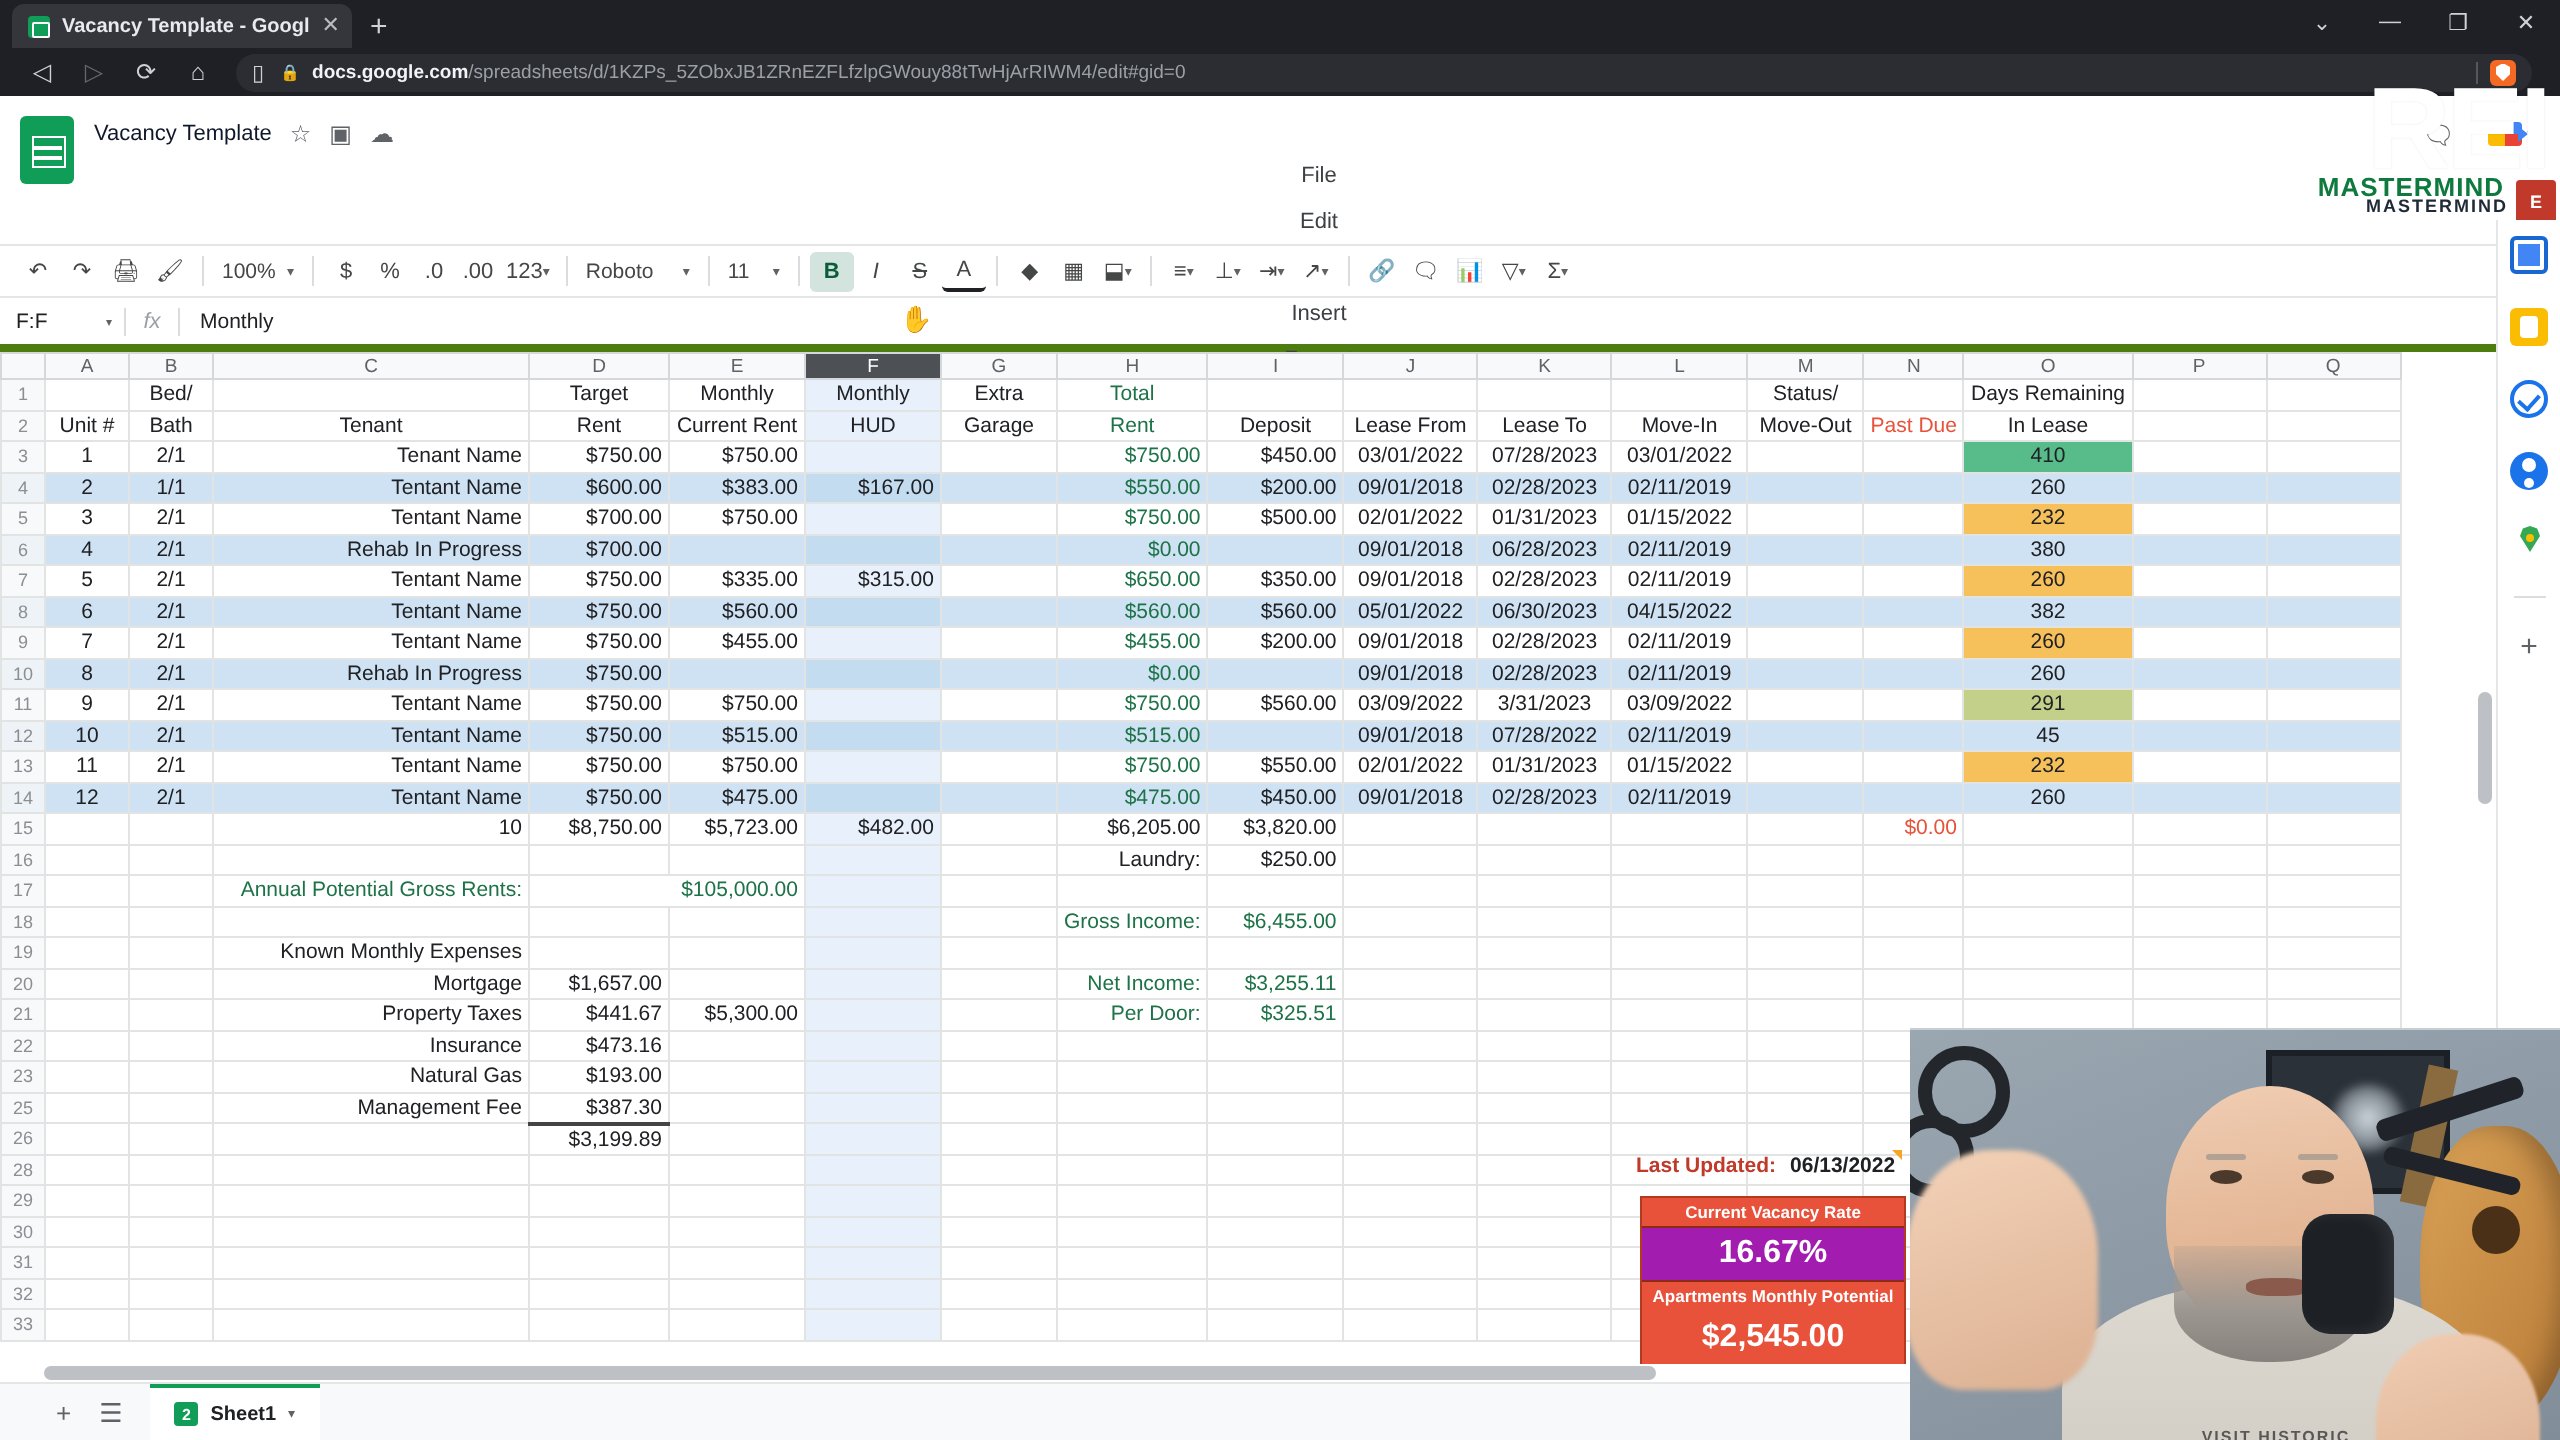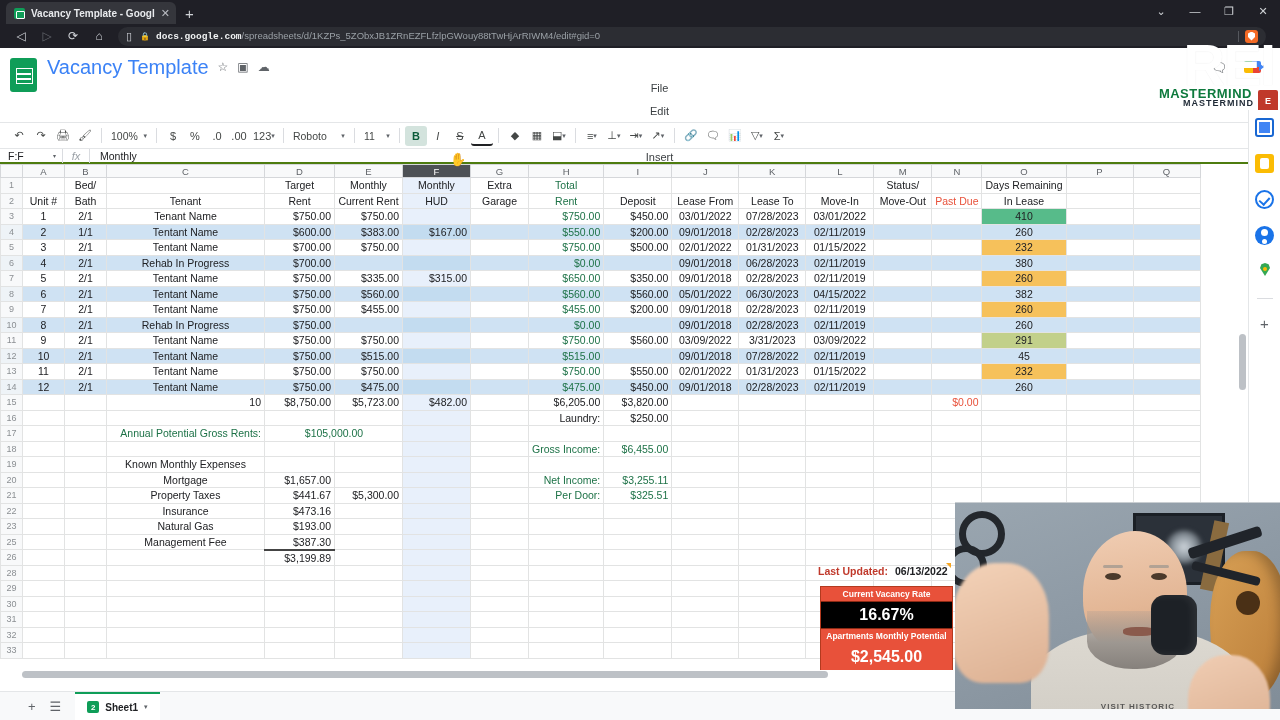--- a/index.html
+++ b/index.html
@@ -46,21 +46,21 @@
     width:26px; height:22px; display:flex; align-items:center; justify-content:center;
     color:#cdd0d5; font-size:12px; cursor:pointer;
   }
   .navbtn.dim { color:#63666c; }
   #omnibox {
     flex:1; height:19px; background:#2c2d33; border-radius:10px; margin:0 6px;
     display:flex; align-items:center; padding:0 8px; gap:6px; position:relative;
   }
   #omnibox .lock { font-size:8px; color:#b9bcc2; }
   #url { font-size:9.5px; color:#cfd2d6; white-space:nowrap; overflow:hidden; }
-  #url .host { color:#f1f3f4; font-weight:600;font-family:Liberation Mono, monospace; }
+  #url .host { color:#f1f3f4; font-weight:600; }
   #url .path { color:#9aa0a6; }
   #bookmark-icon { color:#cdd0d5; font-size:11px; cursor:pointer; margin-right:2px;}
   #ext-shield {
     width:13px;height:13px;border-radius:3px;background:#f46a25;position:relative;flex:none;cursor:pointer;
   }
   #ext-shield::after{content:"";position:absolute;left:3px;top:2px;width:7px;height:9px;background:#fff;
     clip-path:polygon(50% 0,100% 22%,100% 62%,50% 100%,0 62%,0 22%);}
   .omnidivider{width:1px;height:11px;background:#55575d;}
 
   
@@ -71,21 +71,21 @@
   }
   #sheets-logo::after{
     content:"";position:absolute;left:6px;top:10px;width:15px;height:14px;border:1.5px solid #fff;
   }
   #sheets-logo::before{
     content:"";position:absolute;left:6px;top:15px;width:15px;height:1.5px;background:#fff;z-index:2;
     box-shadow:0 5px 0 #fff;
   }
   #title-block { margin-left:10px; flex:1; }
   #doc-title-row { display:flex; align-items:center; gap:9px; height:22px;}
-  #doc-title { font-size:20px; color:#3b82f6; white-space:nowrap; }
+  #doc-title { font-size:11px; color:#0f172a; white-space:nowrap; }
   .title-icon { font-size:12px; color:#5f6368; cursor:pointer; }
   #menubar { display:flex; align-items:center; gap:11px; margin-top:4px; height:16px;flex-direction:column;}
   .menu-item { font-size:11px; color:#3c4043; cursor:pointer; white-space:nowrap; }
   #lastedit { font-size:10.5px; color:#5f6368; text-decoration:underline; margin-left:10px; white-space:nowrap;}
 
   #header-right { position:absolute; right:8px; top:10px; display:flex; align-items:center; gap:12px; }
   .hr-icon { color:#5f6368; font-size:13px; cursor:pointer; }
   #meet-chip {
     display:flex;align-items:center;gap:2px;padding:3px 5px;border-radius:4px;cursor:pointer;
   }
@@ -130,22 +130,22 @@
         font-size:11px; color:#444746; cursor:pointer; border-radius:3px; padding:0 3px;}
   .tb.bold-active{ background:#d3e3dd; color:#0b5c3a; font-weight:bold;}
   .tbsep{ width:1px; height:15px; background:#dadce0; margin:0 5px; }
   .tbzoom{ width:44px; font-size:10.5px; justify-content:space-between; padding:0 4px;}
   .tbfont{ width:60px; font-size:10.5px; justify-content:space-between; padding:0 4px;}
   .tbsize{ width:34px; font-size:10.5px; justify-content:space-between; padding:0 4px;}
   #collapse-toolbar{ position:absolute; right:10px; font-size:10px; color:#444746; cursor:pointer;}
 
   
   #formulabar {
-    height:16px; display:flex; align-items:center; border-top:1px solid #e4e6e8;
-    border-bottom:2px solid #4d7c0f; background:#fff; font-size:10.5px;
+    height:28px; display:flex; align-items:center; border-top:1px solid #e4e6e8;
+    border-bottom:4px solid #4d7c0f; background:#fff; font-size:10.5px;
   }
   #namebox { width:62px; padding-left:8px; color:#202124; display:flex; align-items:center; justify-content:space-between; padding-right:6px;}
   #namebox .caret{font-size:6px;}
   .fbsep{ width:1px; height:14px; background:#dadce0; }
   #fx { width:26px; text-align:center; color:#9aa0a6; font-style:italic; font-size:11px;}
   #formula-input { flex:1; padding-left:10px; color:#202124; }
 
   
   #gridwrap { position:relative; height:545px; background:#fff; overflow:hidden; }
   table#grid { border-collapse:collapse; table-layout:fixed; font-size:10.5px; color:#202124; }
@@ -153,40 +153,40 @@
      white-space:nowrap; font-weight:normal; }
   
   #grid thead th { background:#f8f9fa; color:#5f6368; text-align:center; font-size:9.5px; height:13px; border-color:#d5d7da;}
   #grid thead th.selected-col { background:#4d5156; color:#fff; }
   td.rowhdr, th.rowhdr { background:#f8f9fa; color:#8b8f93; text-align:center; font-size:9px; width:22px; border-color:#e2e3e3;}
   td.rowhdr.band { background:#eef3f7; }
   th.corner{ width:22px; background:#f8f9fa; }
 
   .r  { text-align:right; }
   .c  { text-align:center; }
-  .l  { text-align:center; }
+  .l  { text-align:right; }
   .b  { font-weight:bold; }
   .green { color:#1d7247; }
   .red { color:#e8513a; }
   .band td { background:#cfe2f3; }
   .colF { background:#e8f0fb; border-left:2px solid #5b9bd5; border-right:2px solid #5b9bd5; }
   .band .colF { background:#c3dcf0; }
   .gbad { background:#e06666; }
   .gok  { background:#f6c15b; }
   .ggood{ background:#57bb8a; }
   .gmid { background:#c2d08a; }
   .topline td { border-top:2px solid #444; }
 
   
   #vacbox {
     position:absolute; left:820px; top:422px; width:133px;
     border:1px solid #b33a1f; z-index:5;
   }
   .vac-title{ background:#e8513a; color:#fff; font-size:8.5px; text-align:center; padding:2px 0; font-weight:600;}
-  .vac-val{ background:#000000; color:#fff; font-size:16px; font-weight:bold; text-align:center; padding:4px 0;
+  .vac-val{ background:#a21caf; color:#fff; font-size:16px; font-weight:bold; text-align:center; padding:4px 0;
             border-top:1px solid #8c2a14; border-bottom:1px solid #8c2a14;}
   .vac-val2{ background:#e8513a; color:#fff; font-size:16px; font-weight:bold; text-align:center; padding:5px 0;}
 
   
   #lastupd { position:absolute; left:818px; top:401px; z-index:6; font-size:10.5px; font-weight:bold;
              color:#c0392b; display:flex; gap:7px; }
   #lastupd .dt{ color:#202124; position:relative;}
   #lastupd .dt::after{content:"";position:absolute;right:-3px;top:-2px;border-top:5px solid #f6a623;border-left:5px solid transparent;}
 
   

